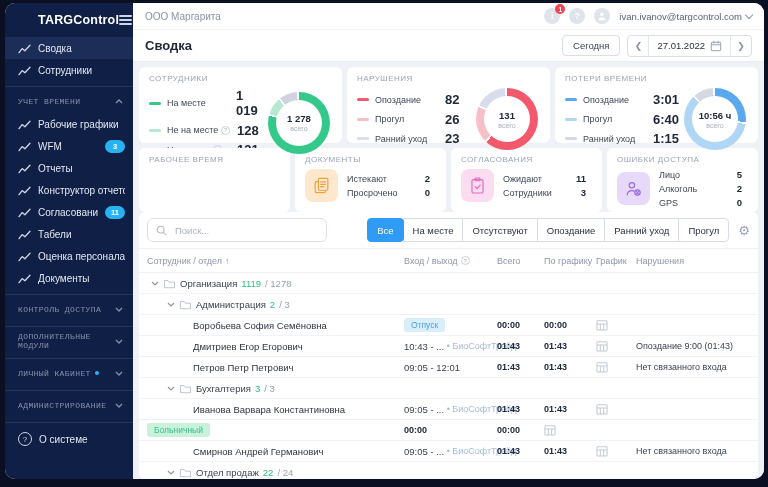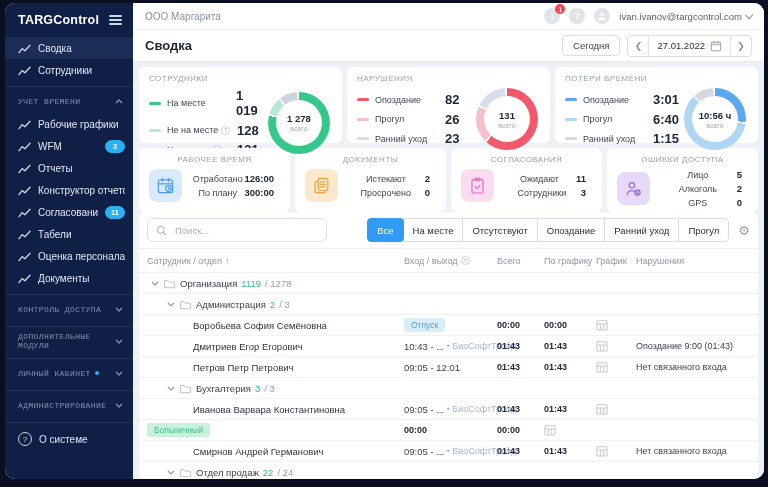--- a/index.html
+++ b/index.html
@@ -2,21 +2,21 @@
 <html><head>
 <meta charset="utf-8">
 <style>
   html,body{margin:0;padding:0;width:768px;height:487px;overflow:hidden;background:#0a0f21;
     font-family:"Liberation Sans","DejaVu Sans",sans-serif;-webkit-font-smoothing:antialiased;}
   .stage{width:768px;height:487px;box-sizing:border-box;padding:3px 4px 8px 5px;background:#0a0f21;}
   .app{width:100%;height:100%;border-radius:10px;overflow:hidden;display:flex;background:#eef1f6;}
   
   .sidebar{width:128px;min-width:128px;background:#101f45;color:#dfe5f0;display:flex;flex-direction:column;font-size:10px;}
   .logo-row{height:34px;display:flex;align-items:center;justify-content:space-between;padding:0 11px 0 13px;}
-  .logo{font-size:12.5px;font-weight:bold;color:#fff;letter-spacing:.2px;}
+  .logo{font-size:12.5px;font-weight:bold;color:#fff;letter-spacing:.2px;margin-left:20px;}
   .hamburger{display:inline-flex;flex-direction:column;gap:2px;cursor:pointer;}
   .hamburger i{width:13px;height:2px;background:#cdd5e6;border-radius:1px;}
   .nav-item{height:22px;display:flex;align-items:center;gap:7px;padding:0 8px 0 13px;cursor:pointer;color:#e2e7f2;}
   .nav-item.active{background:#1c2d58;}
   .nav-item .icn{display:inline-flex;width:13px;min-width:13px;}
   .nav-label{white-space:nowrap;overflow:hidden;}
   .nav-badge{margin-left:auto;background:#29b2f2;color:#fff;font-size:7.5px;min-width:14px;height:13px;border-radius:7px;
     display:inline-flex;align-items:center;justify-content:center;padding:0 3px;font-weight:bold;}
   .section-block{border-top:1px solid rgba(255,255,255,.09);margin-top:5px;padding-top:2px;}
   .section-head{height:24px;display:flex;align-items:center;justify-content:space-between;padding:0 10px 0 13px;
@@ -61,21 +61,21 @@
   .lg-label{width:70px;display:flex;align-items:center;gap:3px;white-space:nowrap;}
   .hc{width:9px;height:9px;min-width:9px;border:1px solid #cdd2dc;border-radius:50%;display:inline-flex;align-items:center;justify-content:center;
     font-size:6px;color:#aab1bf;box-sizing:border-box;}
   .lg-val{font-weight:bold;color:#20293a;font-size:13px;}
   .donut{position:relative;width:62px;height:62px;min-width:62px;border-radius:50%;margin-right:2px;}
   .donut .hole{position:absolute;inset:8px;background:#fff;border-radius:50%;}
   .d-center{position:absolute;inset:0;display:flex;flex-direction:column;align-items:center;justify-content:center;z-index:1;}
   .d-center b{font-size:9.5px;color:#20293a;}
   .d-center span{font-size:7px;color:#a7aebb;margin-top:1px;}
   .info-row{margin-top:5px;}
-  .info-card{flex:1;height:64px;padding:7px 10px;text-align:center;}
+  .info-card{flex:1;height:64px;padding:7px 10px;}
   .ic-body{display:flex;align-items:center;gap:9px;}
   .ic-icon{width:33px;height:33px;min-width:33px;border-radius:8px;display:flex;align-items:center;justify-content:center;}
   .ic-rows{flex:1;display:flex;flex-direction:column;gap:3px;}
   .ic-row{display:flex;align-items:center;font-size:9px;color:#3f4757;}
   .ic-row .lbl{flex:1;white-space:nowrap;}
   .ic-row .val{font-weight:bold;color:#20293a;font-size:9.5px;margin-right:6px;}
   
   .table-card{flex:1;min-height:0;display:flex;flex-direction:column;overflow:hidden;}
   .filter-row{display:flex;align-items:center;padding:6px 8px;}
   .search{display:flex;align-items:center;gap:6px;border:1px solid #dcе0e8;border:1px solid #dce0e8;border-radius:6px;height:24px;
@@ -428,40 +428,20 @@
                     <b>10:56 ч</b>
                     <span>всего</span>
                   </div>
                 </div>
               </div>
             </div>
           </div>
         <div class="info-row">
             <div class="card info-card">
               <div class="card-title">РАБОЧЕЕ ВРЕМЯ</div>
-              <div class="ic-body">
-                <div class="ic-icon" style="background: rgb(216, 234, 252); color: rgb(74, 155, 234);">
-                  <svg width="19" height="19" viewBox="0 0 24 24" fill="none" stroke="currentColor" stroke-width="1.5" stroke-linecap="round">
-                    <rect x="3" y="5" width="18" height="16" rx="2.5"></rect>
-                    <path d="M3 10h18M8 3v4M16 3v4"></path>
-                    <circle cx="15.8" cy="15.8" r="3.6"></circle>
-                    <path d="M15.8 14v2l1.4.9"></path>
-                  </svg>
-                </div>
-                <div class="ic-rows">
-                  <div class="ic-row">
-                    <span class="lbl">Отработано</span>
-                    <span class="val">126:00</span>
-                  </div>
-                  <div class="ic-row">
-                    <span class="lbl">По плану</span>
-                    <span class="val">300:00</span>
-                  </div>
-                </div>
-              </div>
             </div>
             <div class="card info-card">
               <div class="card-title">ДОКУМЕНТЫ</div>
               <div class="ic-body">
                 <div class="ic-icon" style="background: rgb(253, 232, 205); color: rgb(237, 162, 60);">
                   <svg width="19" height="19" viewBox="0 0 24 24" fill="none" stroke="currentColor" stroke-width="1.5" stroke-linecap="round" stroke-linejoin="round">
                     <rect x="8" y="3" width="12" height="15" rx="1.6"></rect>
                     <path d="M8 7H5.6A1.6 1.6 0 0 0 4 8.6v10.8A1.6 1.6 0 0 0 5.6 21h9.8a1.6 1.6 0 0 0 1.6-1.6"></path>
                     <path d="M11 7.5h6M11 10.5h6M11 13.5h4"></path>
                   </svg>

